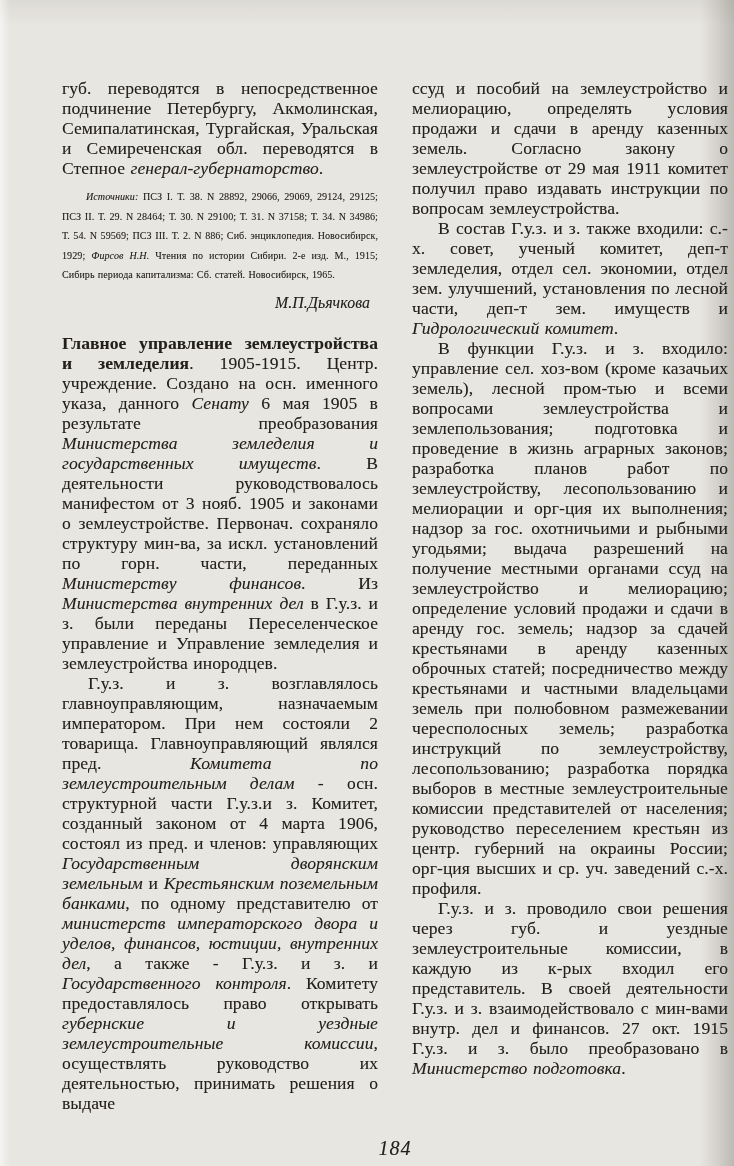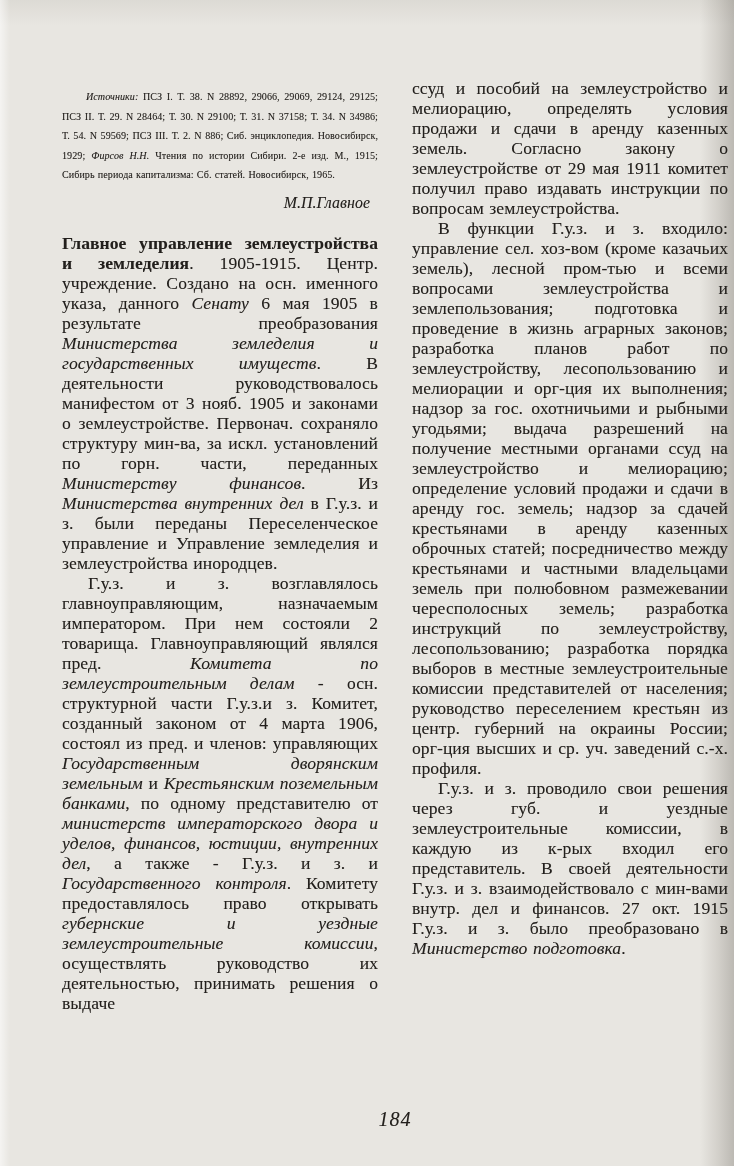--- a/index.html
+++ b/index.html
@@ -71,44 +71,46 @@
     font-size: 15.8px;
     line-height: 19px;
     margin-top: 8px;
     padding-right: 8px;
   }
   .para.entry { margin-top: 21px; font-family: Liberation Serif, serif; }
   .it { font-style: italic; }
   .bd { font-weight: bold; }
   .page-number {
     position: absolute;
-    top: 1108px;
+    top: 1137px;
     left: 62px;
     width: 666px;
     text-align: center;
     font-style: italic;
     font-size: 20px;
     letter-spacing: 1px;
     text-shadow: 0.2px 0.2px 0.5px rgba(45,42,38,0.35);
   }
 </style>
 </head>
 <body>
 
 <div class="scan-shade-top"></div>
 <div class="scan-edge-left"></div>
 <div class="scan-shade-right"></div>
 
 <div class="page-body">
   <div class="col">
+      <p class="para body"><span>губ. переводятся в непосредственное подчинение Петербургу, Акмолинская, Семипалатинская, Тургайская, Уральская и Семиреченская обл. переводятся в Степное </span><span class="it">генерал-губернаторство</span><span>.</span></p>
       <p class="para sources indent"><span class="it">Источники:</span><span> ПСЗ I. Т. 38. N 28892, 29066, 29069, 29124, 29125; ПСЗ II. Т. 29. N 28464; Т. 30. N 29100; Т. 31. N 37158; Т. 34. N 34986; Т. 54. N 59569; ПСЗ III. Т. 2. N 886; Сиб. энциклопедия. Новосибирск, 1929; </span><span class="it">Фирсов Н.Н.</span><span> Чтения по истории Сибири. 2-е изд. М., 1915; Сибирь периода капитализма: Сб. статей. Новосибирск, 1965.</span></p>
-      <p class="para signature"><span class="it">М.П.Главное</span></p>
+      <p class="para signature"><span class="it">М.П.Дьячкова</span></p>
       <p class="para entry"><span class="bd">Главное управление землеустройства и земледелия</span><span>. 1905-1915. Центр. учреждение. Создано на осн. именного указа, данного </span><span class="it">Сенату</span><span> 6 мая 1905 в результате преобразования </span><span class="it">Министерства земледелия и государственных имуществ</span><span>. В деятельности руководствовалось манифестом от 3 нояб. 1905 и законами о землеустройстве. Первонач. сохраняло структуру мин-ва, за искл. установлений по горн. части, переданных </span><span class="it">Министерству финансов</span><span>. Из </span><span class="it">Министерства внутренних дел</span><span> в Г.у.з. и з. были переданы Переселенческое управление и Управление земледелия и землеустройства инородцев.</span></p>
       <p class="para body indent"><span>Г.у.з. и з. возглавлялось главноуправляющим, назначаемым императором. При нем состояли 2 товарища. Главноуправляющий являлся пред. </span><span class="it">Комитета по землеустроительным делам</span><span> - осн. структурной части Г.у.з.и з. Комитет, созданный законом от 4 марта 1906, состоял из пред. и членов: управляющих </span><span class="it">Государственным дворянским земельным</span><span> и </span><span class="it">Крестьянским поземельным банками</span><span>, по одному представителю от </span><span class="it">министерств императорского двора и уделов, финансов, юстиции, внутренних дел</span><span>, а также - Г.у.з. и з. и </span><span class="it">Государственного контроля</span><span>. Комитету предоставлялось право открывать </span><span class="it">губернские и уездные землеустроительные комиссии</span><span>, осуществлять руководство их деятельностью, принимать решения о выдаче</span></p>
     </div>
   <div class="col">
       <p class="para body"><span>ссуд и пособий на землеустройство и мелиорацию, определять условия продажи и сдачи в аренду казенных земель. Согласно закону о землеустройстве от 29 мая 1911 комитет получил право издавать инструкции по вопросам землеустройства.</span></p>
+      <p class="para body indent"><span>В состав Г.у.з. и з. также входили: с.-х. совет, ученый комитет, деп-т земледелия, отдел сел. экономии, отдел зем. улучшений, установления по лесной части, деп-т зем. имуществ и </span><span class="it">Гидрологический комитет</span><span>.</span></p>
       <p class="para body indent"><span>В функции Г.у.з. и з. входило: управление сел. хоз-вом (кроме казачьих земель), лесной пром-тью и всеми вопросами землеустройства и землепользования; подготовка и проведение в жизнь аграрных законов; разработка планов работ по землеустройству, лесопользованию и мелиорации и орг-ция их выполнения; надзор за гос. охотничьими и рыбными угодьями; выдача разрешений на получение местными органами ссуд на землеустройство и мелиорацию; определение условий продажи и сдачи в аренду гос. земель; надзор за сдачей крестьянами в аренду казенных оброчных статей; посредничество между крестьянами и частными владельцами земель при полюбовном размежевании чересполосных земель; разработка инструкций по землеустройству, лесопользованию; разработка порядка выборов в местные землеустроительные комиссии представителей от населения; руководство переселением крестьян из центр. губерний на окраины России; орг-ция высших и ср. уч. заведений с.-х. профиля.</span></p>
       <p class="para body indent"><span>Г.у.з. и з. проводило свои решения через губ. и уездные землеустроительные комиссии, в каждую из к-рых входил его представитель. В своей деятельности Г.у.з. и з. взаимодействовало с мин-вами внутр. дел и финансов. 27 окт. 1915 Г.у.з. и з. было преобразовано в </span><span class="it">Министерство подготовка</span><span>.</span></p>
     </div>
 </div>
 
 <div class="page-number">184</div>
 
 </body></html>

